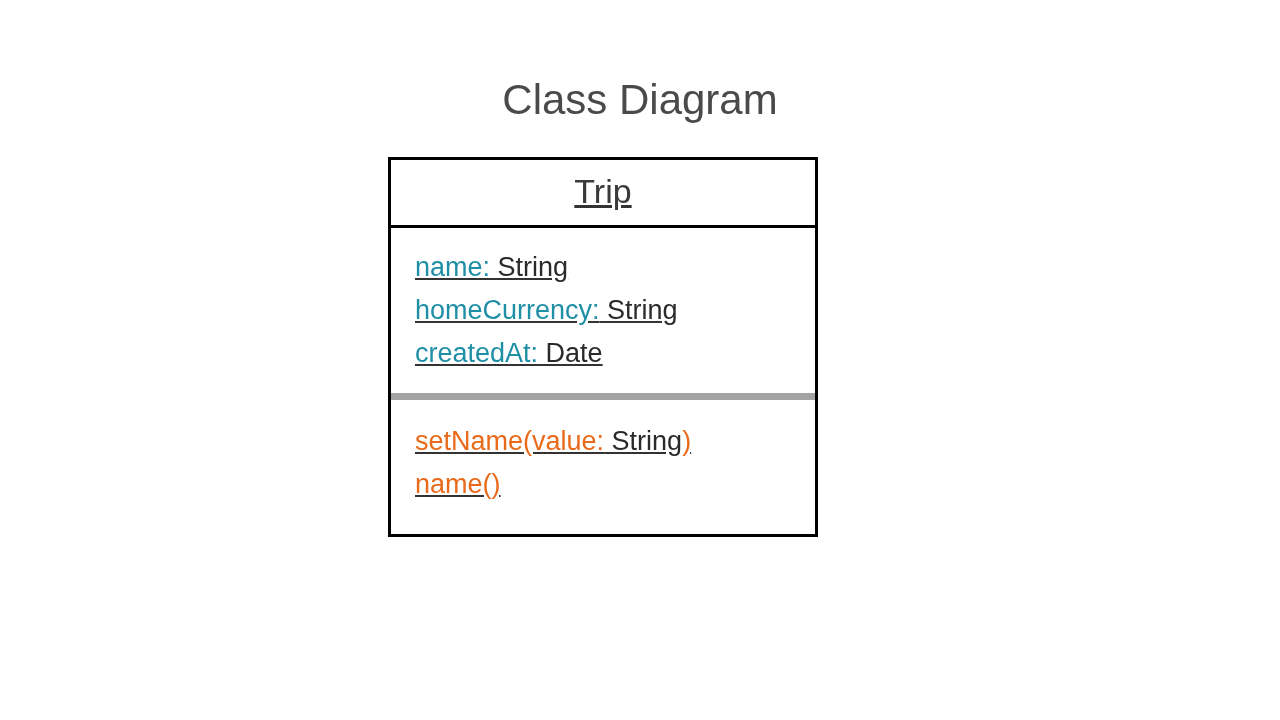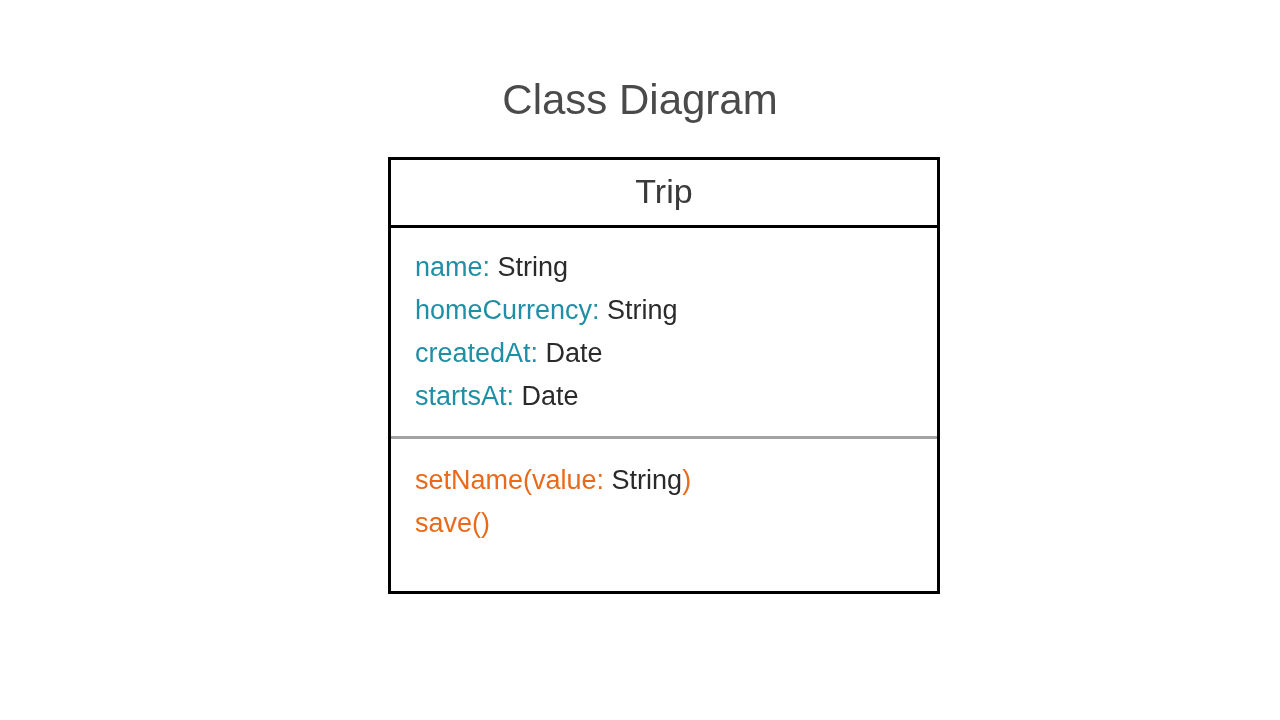--- a/index.html
+++ b/index.html
@@ -23,37 +23,38 @@
       text-align: center;
       font-size: 42px;
       font-weight: 400;
       color: #4a4a4a;
       margin-top: 11px;
     }
     .class-box {
       position: absolute;
       top: 157px;
       left: 388px;
-      width: 552px;
+      width: 430px;
       border: 3px solid #000000;
+      text-decoration: underline;
     }
     .class-name-compartment {
       text-align: center;
       font-size: 34px;
       font-weight: 400;
       color: #3a3a3a;
       padding: 12px 0 14px 0;
       border-bottom: 3px solid #000000;
     }
     .attributes-compartment {
       padding: 18px 24px 18px 24px;
-      border-bottom: 3px solid #a3a3a3;
+      border-bottom: 7px solid #a3a3a3;
     }
     .methods-compartment {
-      padding: 20px 24px 46px 24px;
+      padding: 20px 24px 28px 24px;
     }
     .row {
       font-size: 27px;
       line-height: 43px;
       font-weight: 400;
     }
     .attr-name {
       color: #1f8fa6;
     }
     .attr-type {
@@ -77,26 +78,23 @@
   <div class="attributes-compartment">
     <div class="row">
       <span class="attr-name">name:</span><span class="attr-type"> String</span>
     </div>
     <div class="row">
       <span class="attr-name">homeCurrency:</span><span class="attr-type"> String</span>
     </div>
     <div class="row">
       <span class="attr-name">createdAt:</span><span class="attr-type"> Date</span>
     </div>
-    <div class="row">
-      <span class="attr-name">startsAt:</span><span class="attr-type"> Date</span>
-    </div>
   </div>
 
   <div class="methods-compartment">
     <div class="row">
       <span class="method-part">setName(value:</span><span class="method-paramtype"> String</span><span class="method-part">)</span>
     </div>
     <div class="row">
-      <span class="method-part">save()</span><span class="method-paramtype"></span><span class="method-part"></span>
+      <span class="method-part">name()</span><span class="method-paramtype"></span><span class="method-part"></span>
     </div>
   </div>
 </div>
 
 </body></html>

